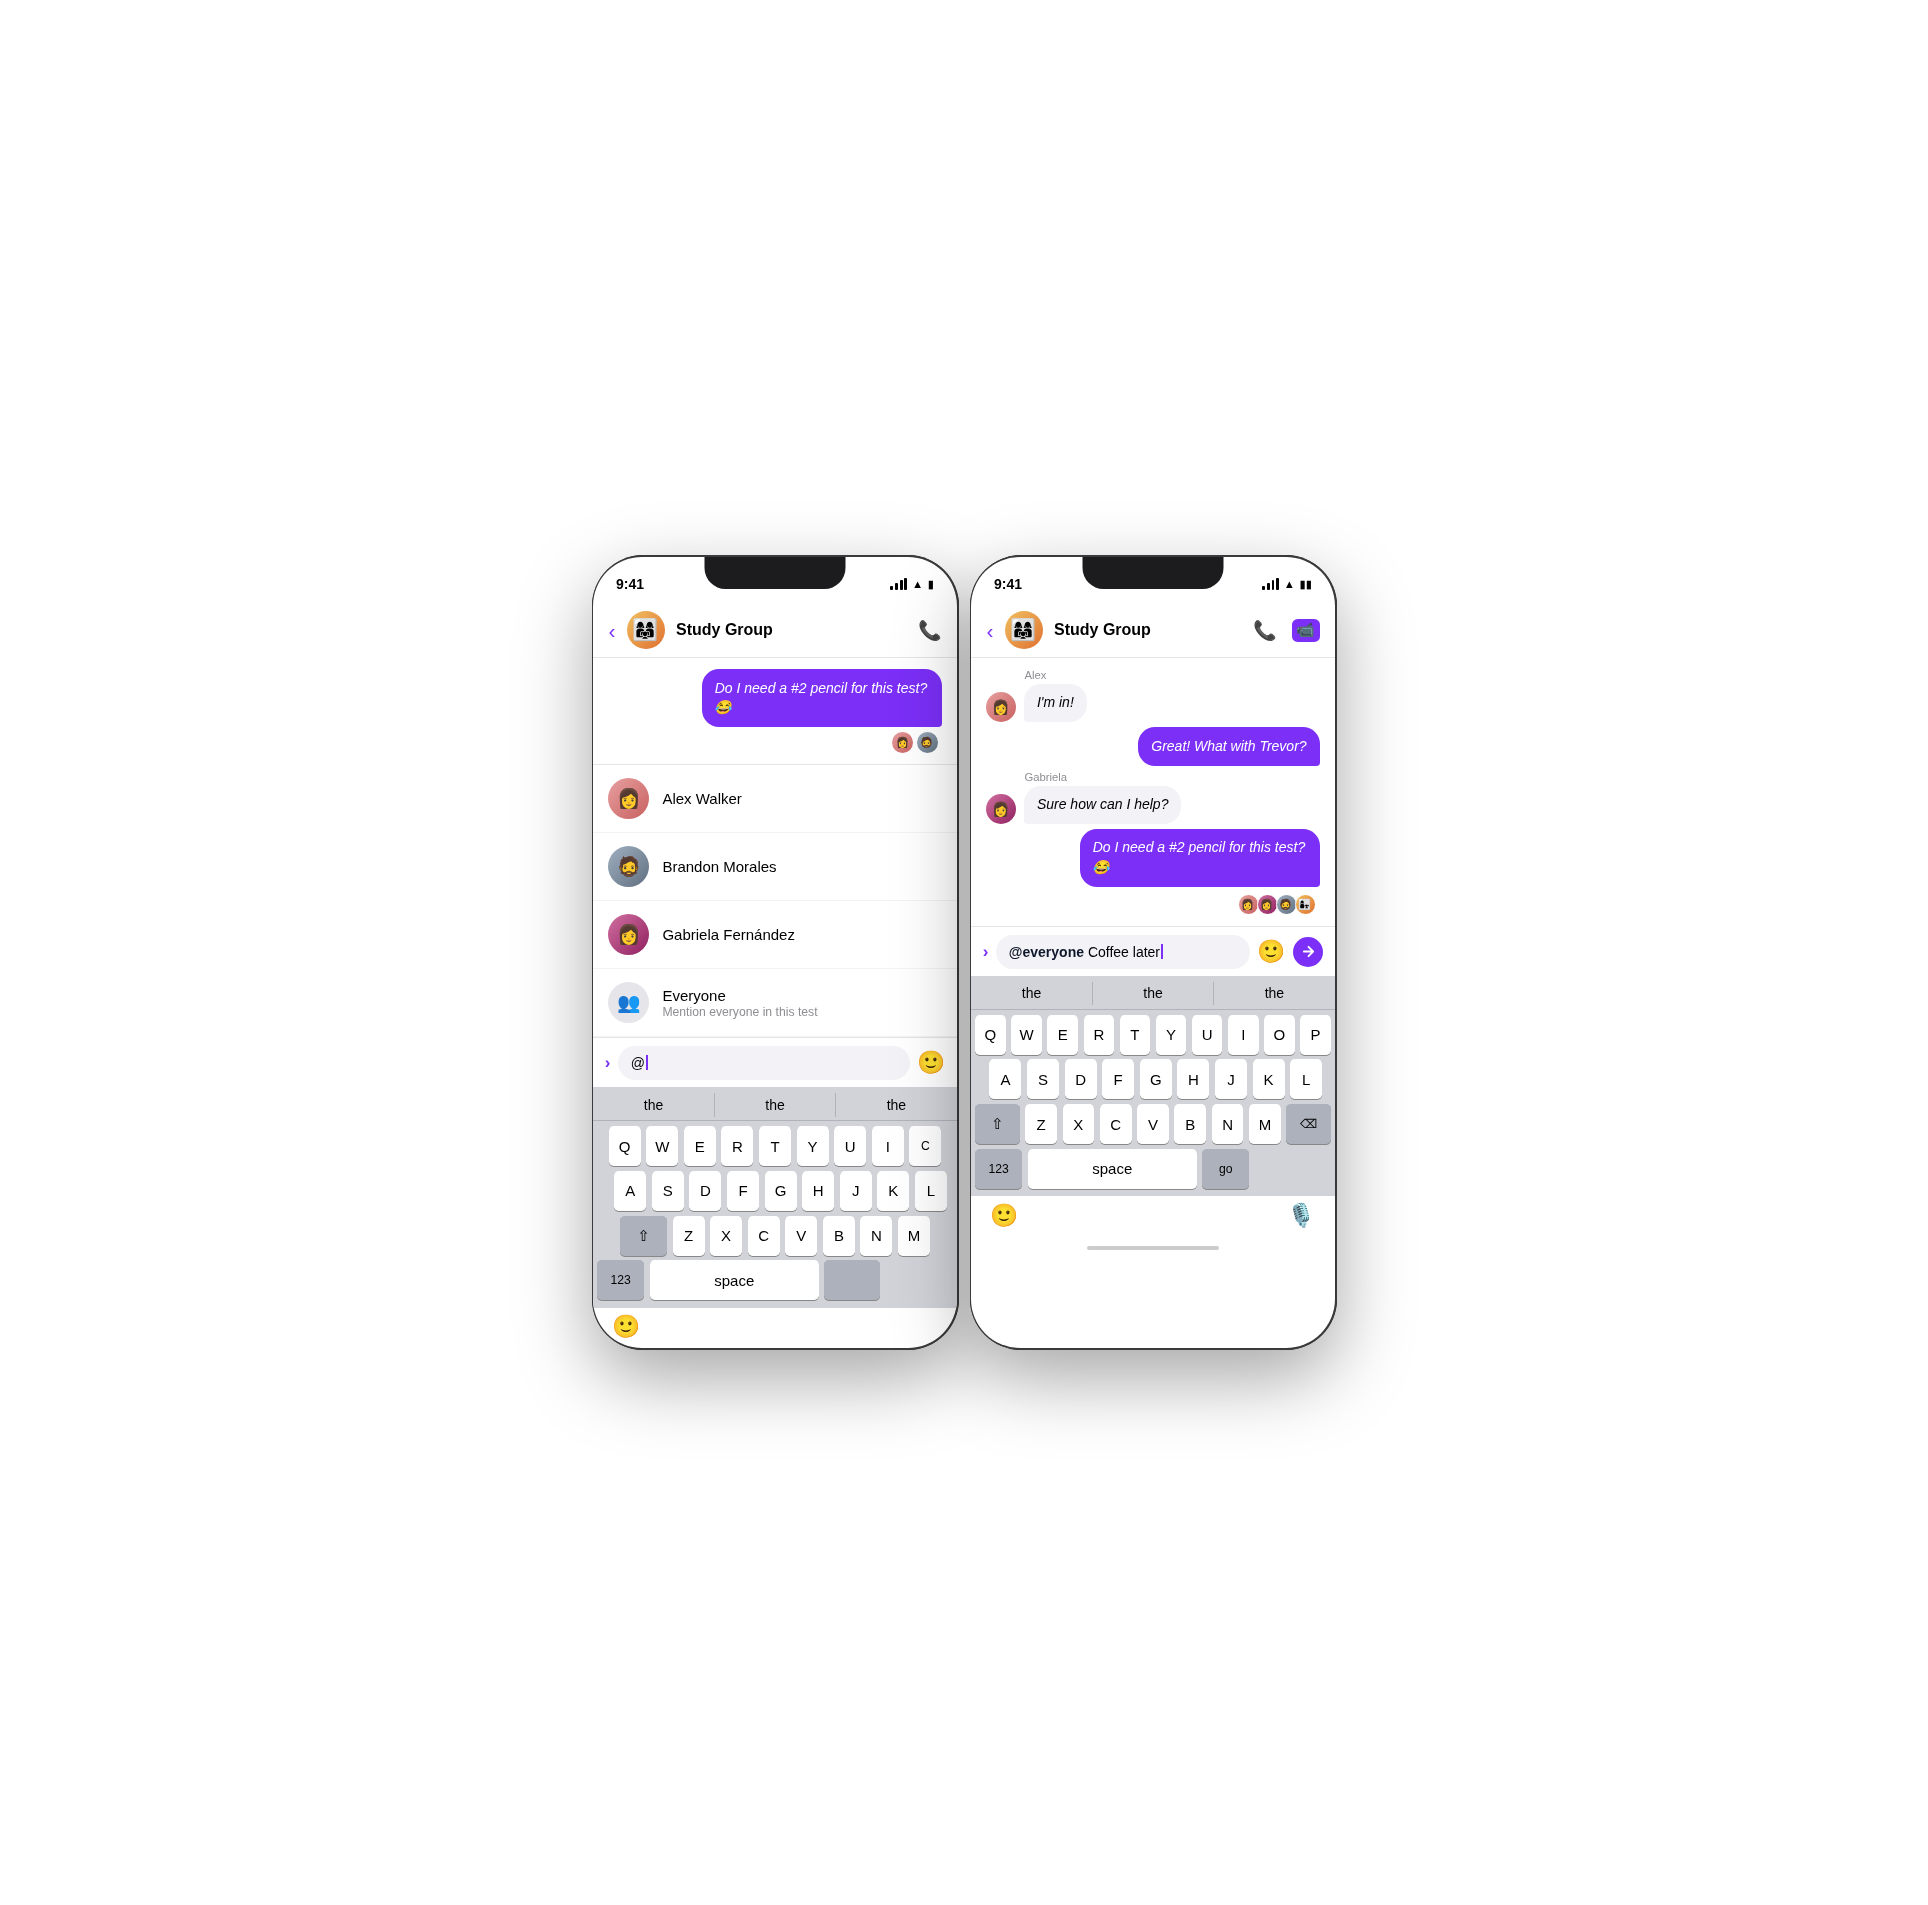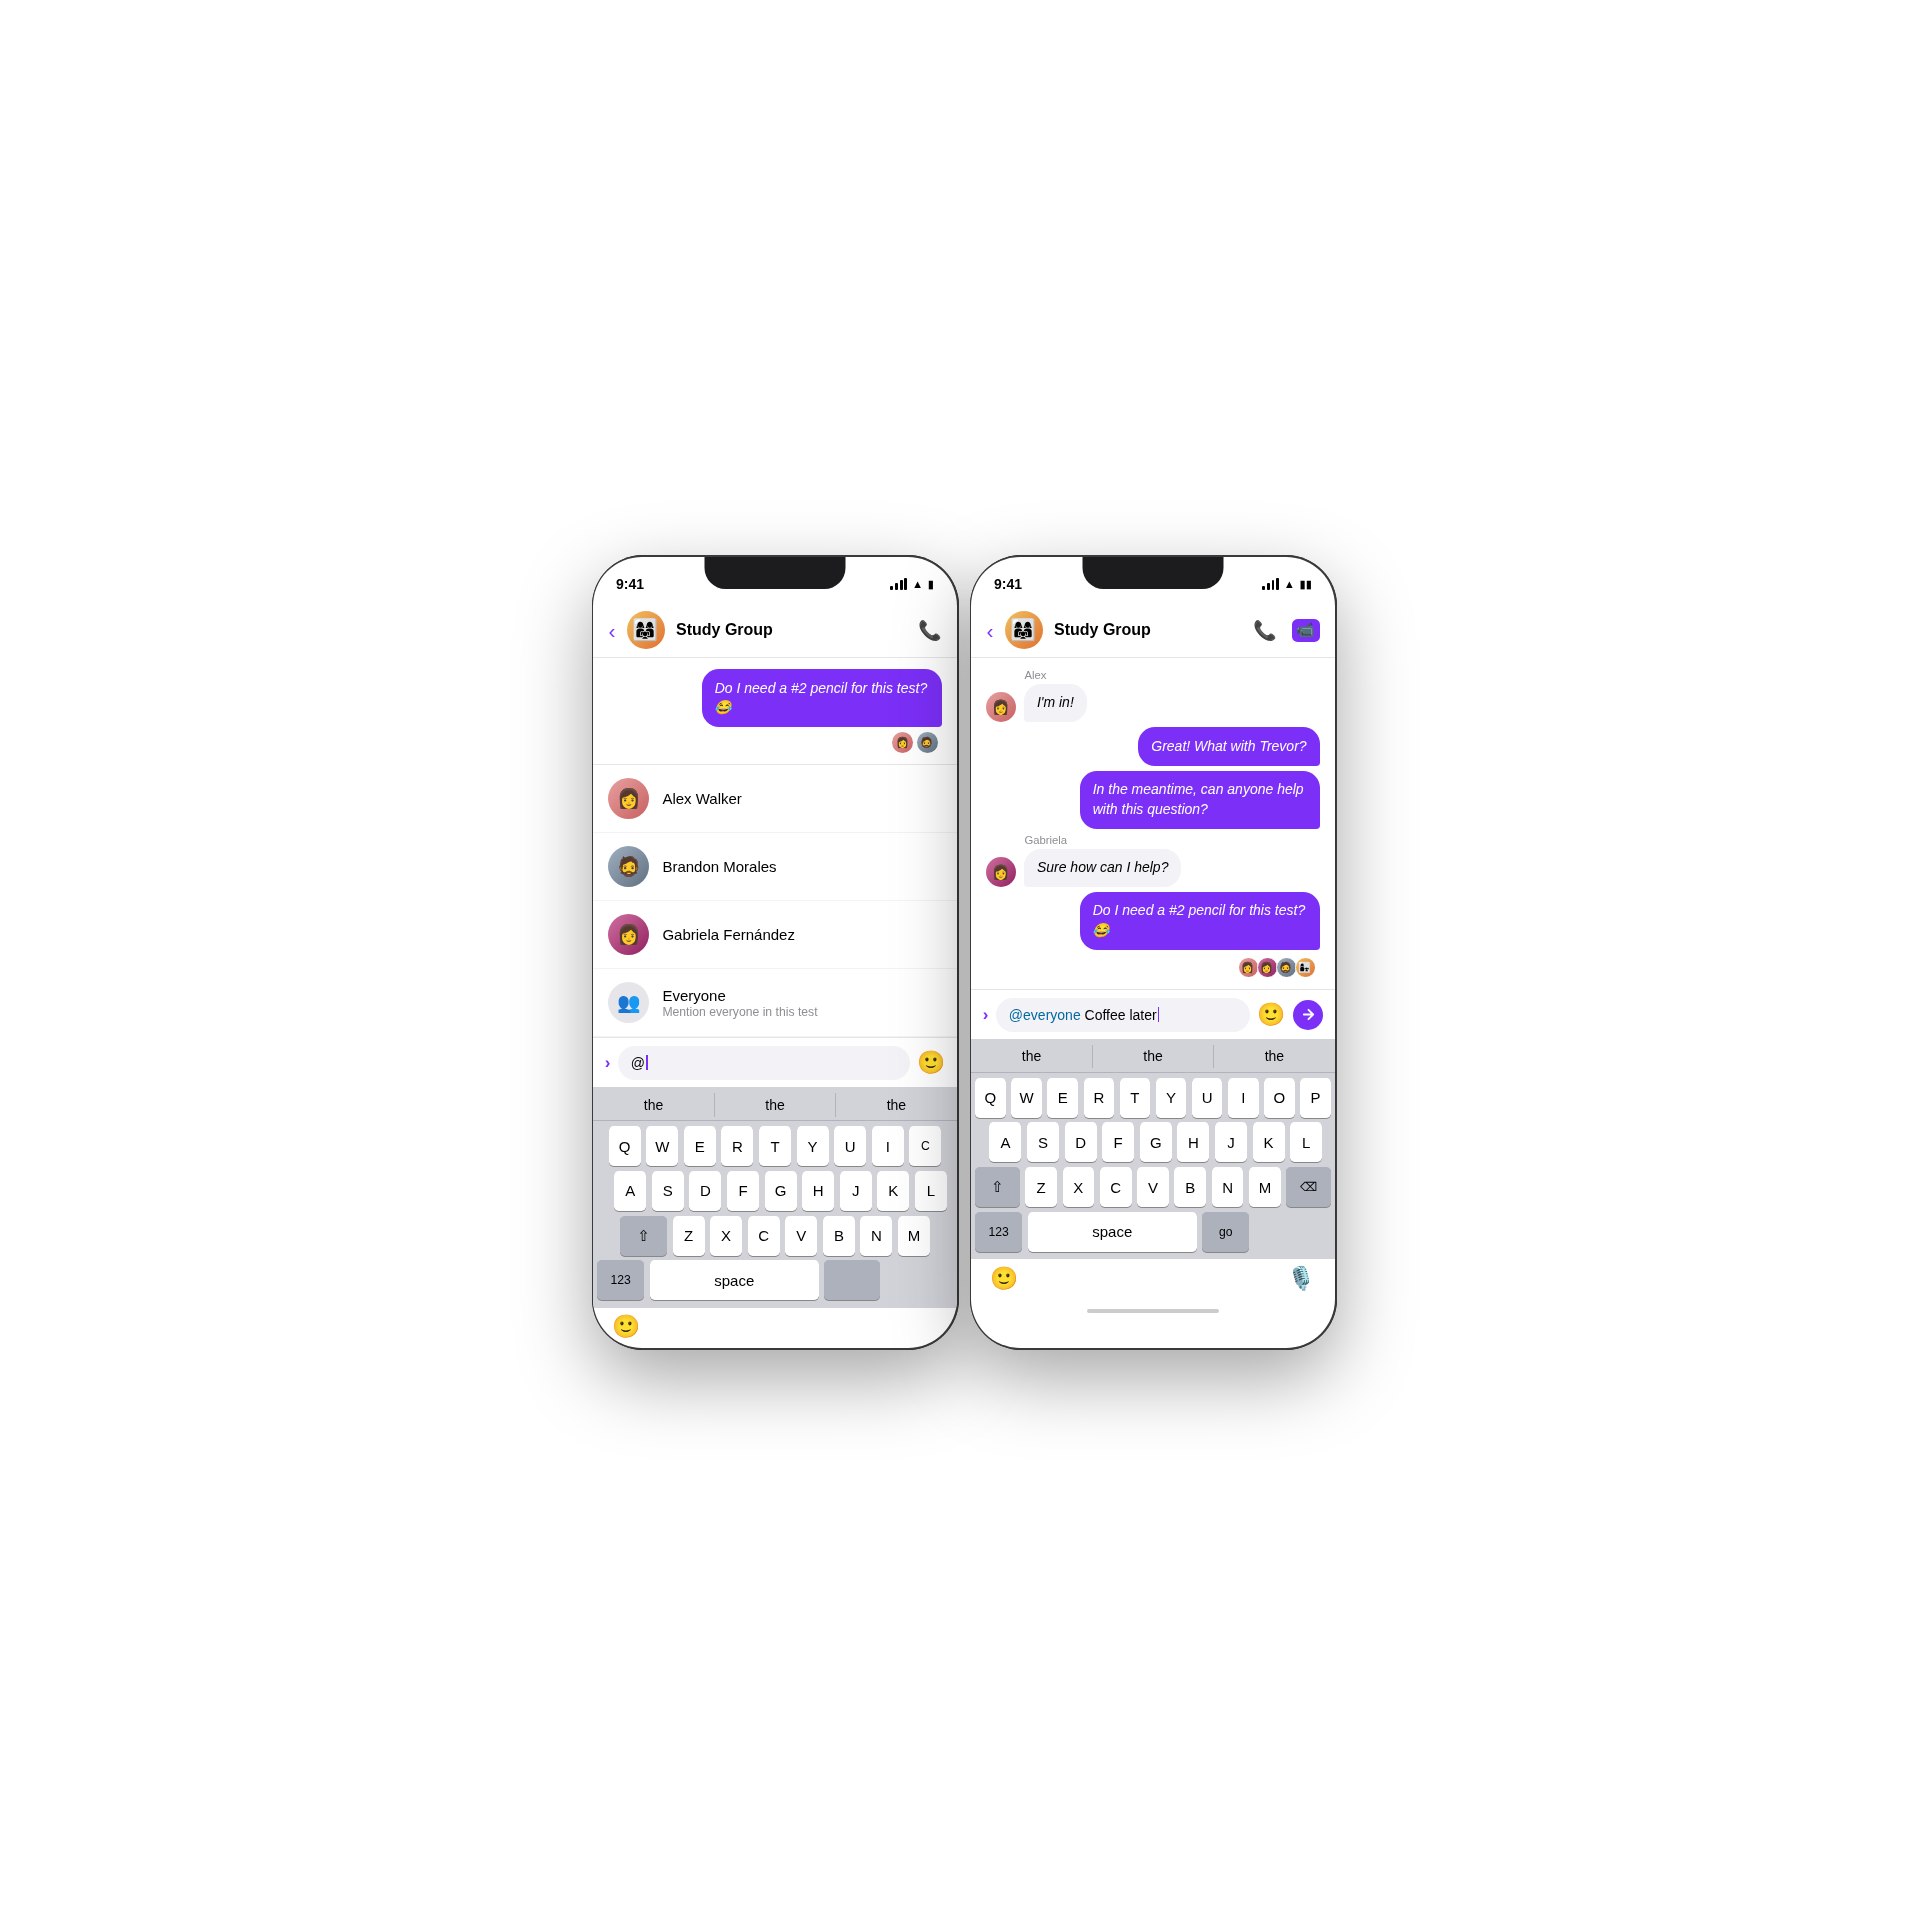--- a/index.html
+++ b/index.html
@@ -350,22 +350,22 @@
 
     
     .av-alex { background: linear-gradient(135deg, #e8a0a0, #c86060); }
     .av-group { background: linear-gradient(135deg, #f0c060, #e07030); }
 
     
     .phone2 .msg-bubble.outgoing {
       background: #7b2ff7;
     }
     .mention-tag {
-      color: #0369a1;
-      font-weight: 400;
+      color: #0f172a;
+      font-weight: 700;
     }
 
     
     .phone-left { margin-right: -19px; z-index: 1; }
     .phone-right { z-index: 2; }
 
     
     .chat-area::-webkit-scrollbar { display: none; }
   </style>
 </head>
@@ -540,23 +540,20 @@
           <div class="msg-row incoming">
             <div class="msg-avatar av-alex" style="background:linear-gradient(135deg,#e8a0a0,#c86060);font-size:14px;">👩</div>
             <div class="msg-bubble incoming">I'm in!</div>
           </div>
         </div>
 
         <div class="msg-row outgoing">
           <div class="msg-bubble outgoing">Great! What with Trevor?</div>
         </div>
 
-        <div class="msg-row outgoing">
-          <div class="msg-bubble outgoing">In the meantime, can anyone help with this question?</div>
-        </div>
 
         <div>
           <div class="msg-sender-name">Gabriela</div>
           <div class="msg-row incoming">
             <div class="msg-avatar" style="background:linear-gradient(135deg,#d070a0,#902060);font-size:14px;">👩</div>
             <div class="msg-bubble incoming">Sure how can I help?</div>
           </div>
         </div>
 
         <div class="msg-row outgoing">

